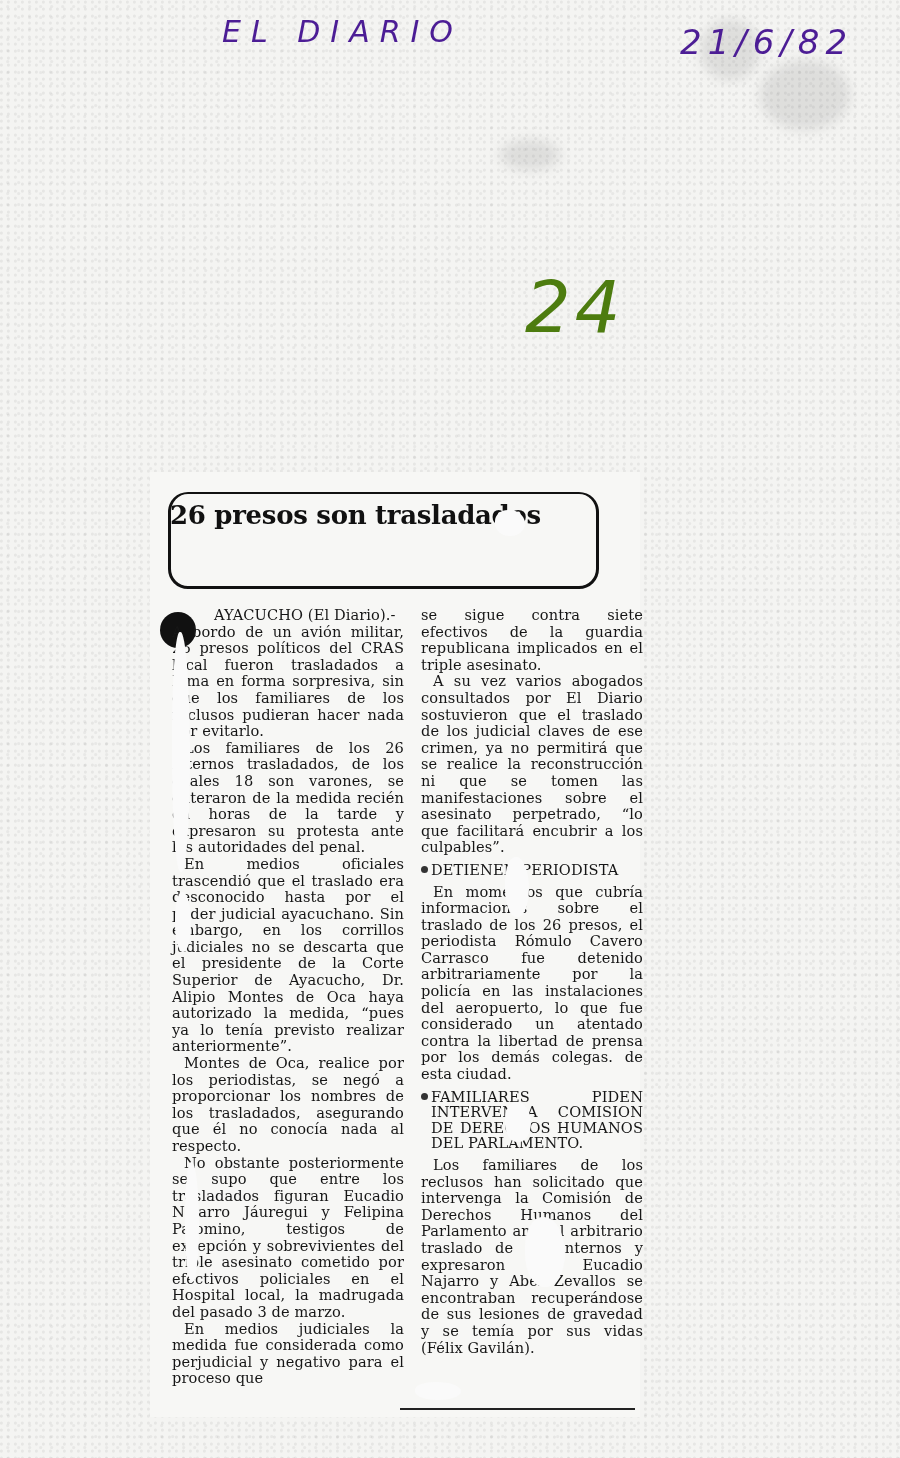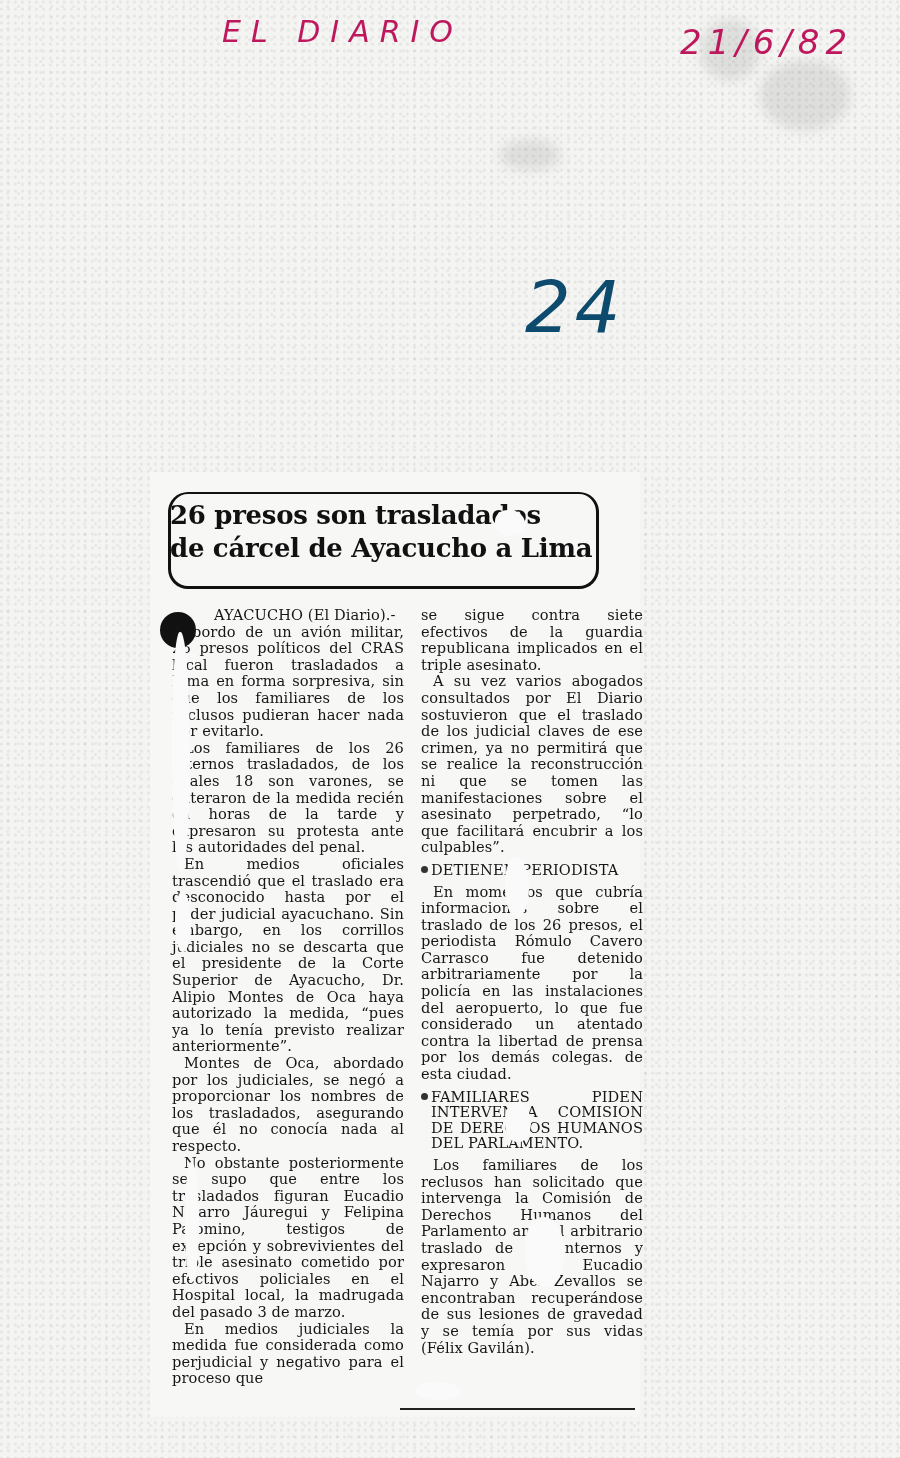--- a/index.html
+++ b/index.html
@@ -12,26 +12,26 @@
   .speckle {
     position: absolute; inset: 0;
     background-image:
       radial-gradient(circle at 20% 30%, rgba(0,0,0,0.06) 0 1px, transparent 2px),
       radial-gradient(circle at 70% 60%, rgba(0,0,0,0.05) 0 1px, transparent 2px);
     background-size: 7px 7px, 11px 11px;
     pointer-events: none;
   }
   .stain { position: absolute; border-radius: 50%; background: rgba(120,120,120,0.18); filter: blur(6px); }
   .hand {
-    position: absolute; font-family: "DejaVu Sans", sans-serif; color: #be185d;
+    position: absolute; font-family: "DejaVu Sans", sans-serif; color: #4c1d95;
     font-style: italic; letter-spacing: 8px; font-weight: 300;
   }
   #source { left: 222px; top: 14px; font-size: 30px; letter-spacing: 10px; }
   #date { left: 680px; top: 22px; font-size: 34px; letter-spacing: 6px; text-align: center; }
-  #page-num { left: 525px; top: 265px; font-size: 72px; color: #0c4a6e; font-weight: 200; letter-spacing: 4px; }
+  #page-num { left: 525px; top: 265px; font-size: 72px; color: #4d7c0f; font-weight: 200; letter-spacing: 4px; }
 
   .clipping {
     position: absolute; left: 150px; top: 472px; width: 490px; height: 945px;
     background: #f7f7f5;
   }
   .headline-box {
     position: absolute; left: 18px; top: 20px; width: 425px; height: 92px;
     border: 3px solid #111; border-radius: 20px;
     border-top-width: 2px;
   }
@@ -76,31 +76,30 @@
 <div class="stain" style="left:500px;top:140px;width:60px;height:30px;"></div>
 
 <div id="source" class="hand">EL DIARIO</div>
 <div id="date" class="hand">21/6/82</div>
 <div id="page-num" class="hand">24</div>
 
 <div class="clipping">
   <div class="headline-box"></div>
   <div class="headline">
     <div>26 presos son trasladados</div>
-    <div>de cárcel de Ayacucho a Lima</div>
   </div>
 
   <div class="bullet-dot"></div>
 
   <div id="col1" class="col">
     <p class="first dateline">AYACUCHO (El Diario).-</p>
     <p class="first">A bordo de un avión militar, 26 presos políticos del CRAS local fueron trasladados a Lima en forma sorpresiva, sin que los familiares de los reclusos pudieran hacer nada por evitarlo.</p>
     <p>Los familiares de los 26 internos trasladados, de los cuales 18 son varones, se enteraron de la medida recién en horas de la tarde y expresaron su protesta ante las autoridades del penal.</p>
     <p>En medios oficiales trascendió que el traslado era desconocido hasta por el poder judicial ayacuchano. Sin embargo, en los corrillos judiciales no se descarta que el presidente de la Corte Superior de Ayacucho, Dr. Alipio Montes de Oca haya autorizado la medida, “pues ya lo tenía previsto realizar anteriormente”.</p>
-    <p>Montes de Oca, abordado por los judiciales, se negó a proporcionar los nombres de los trasladados, asegurando que él no conocía nada al respecto.</p>
+    <p>Montes de Oca, realice por los periodistas, se negó a proporcionar los nombres de los trasladados, asegurando que él no conocía nada al respecto.</p>
     <p>No obstante posteriormente se supo que entre los trasladados figuran Eucadio Najarro Jáuregui y Felipina Palomino, testigos de excepción y sobrevivientes del triple asesinato cometido por efectivos policiales en el Hospital local, la madrugada del pasado 3 de marzo.</p>
     <p>En medios judiciales la medida fue considerada como perjudicial y negativo para el proceso que</p>
   </div>
 
   <div id="col2" class="col">
     <p class="first">se sigue contra siete efectivos de la guardia republicana implicados en el triple asesinato.</p>
     <p>A su vez varios abogados consultados por El Diario sostuvieron que el traslado de los judicial claves de ese crimen, ya no permitirá que se realice la reconstrucción ni que se tomen las manifestaciones sobre el asesinato perpetrado, “lo que facilitará encubrir a los culpables”.</p>
     <div class="subhead">DETIENEN PERIODISTA</div>
     <p>En momentos que cubría informaciones sobre el traslado de los 26 presos, el periodista Rómulo Cavero Carrasco fue detenido arbitrariamente por la policía en las instalaciones del aeropuerto, lo que fue considerado un atentado contra la libertad de prensa por los demás colegas. de esta ciudad.</p>
     <div class="subhead">FAMILIARES PIDEN INTERVENGA COMISION DE DERECHOS HUMANOS DEL PARLAMENTO.</div>

